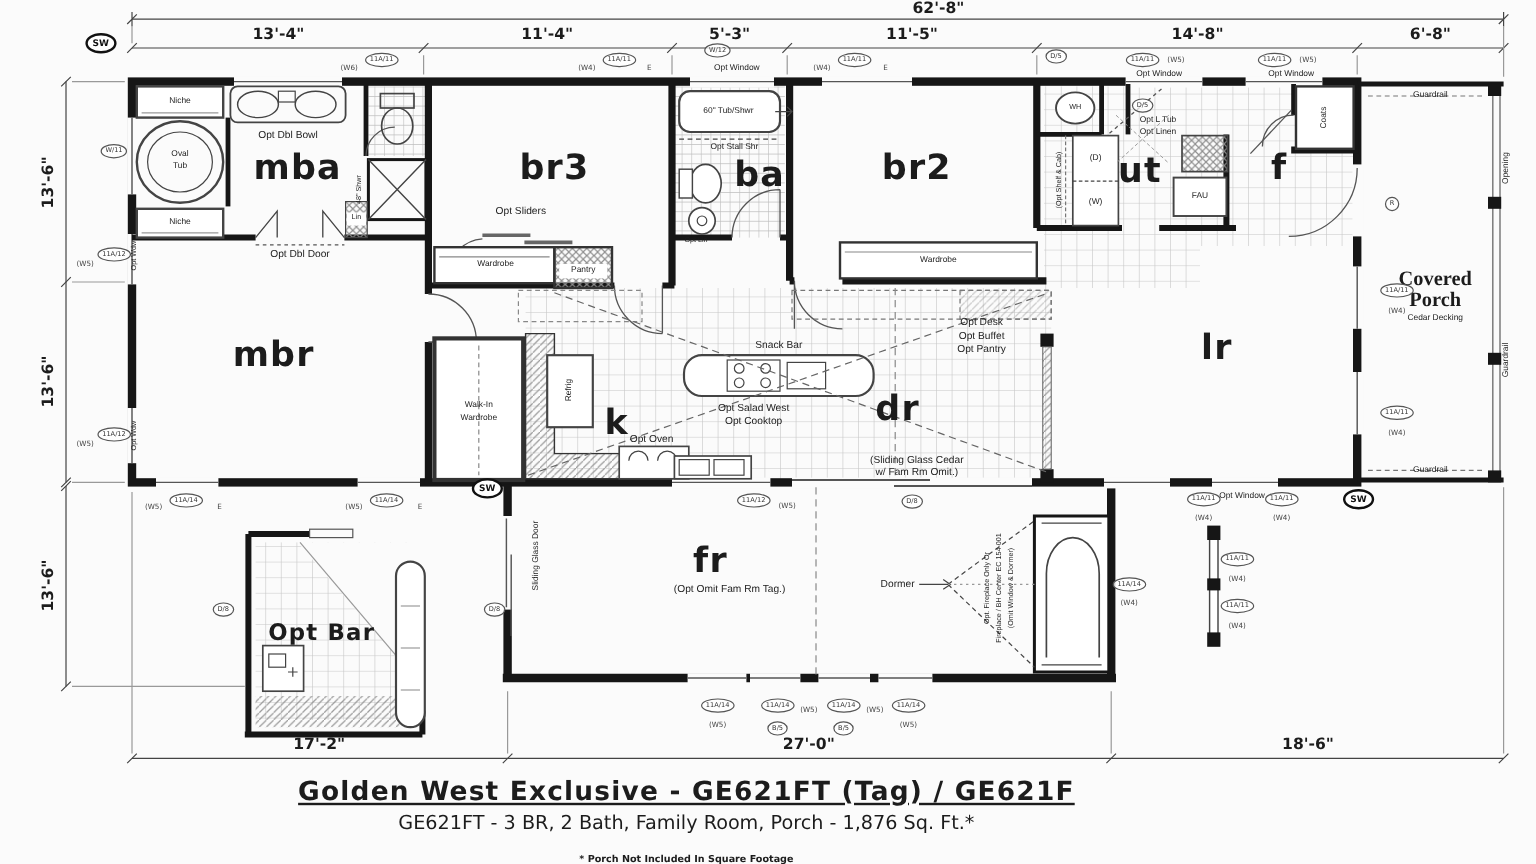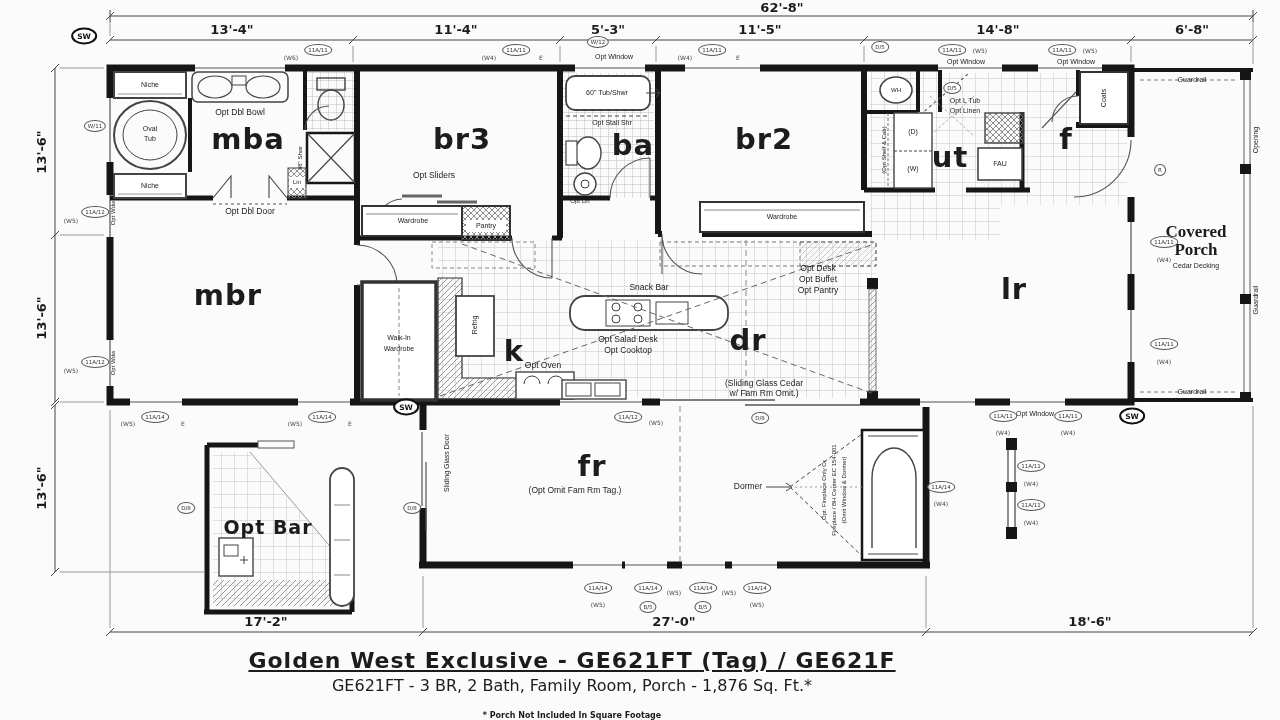--- a/index.html
+++ b/index.html
@@ -282,21 +282,21 @@
 <div class="t dim vert" style="left:42px;top:488px">13'-6"</div>
 <div class="t dim" style="left:266px;top:622px">17'-2"</div>
 <div class="t dim" style="left:674px;top:622px">27'-0"</div>
 <div class="t dim" style="left:1090px;top:622px">18'-6"</div>
 
 <div class="t room" style="left:248px;top:140px">mba</div>
 <div class="t room" style="left:228px;top:296px">mbr</div>
 <div class="t room" style="left:462px;top:140px">br3</div>
 <div class="t room" style="left:633px;top:146px">ba</div>
 <div class="t room" style="left:764px;top:140px">br2</div>
-<div class="t room" style="left:950px;top:158px">ut</div>
+<div class="t room" style="left:950px;top:142px">ut</div>
 <div class="t room" style="left:1066px;top:140px">f</div>
 <div class="t room" style="left:514px;top:352px">k</div>
 <div class="t room" style="left:748px;top:341px">dr</div>
 <div class="t room" style="left:1014px;top:290px">lr</div>
 <div class="t room" style="left:592px;top:467px">fr</div>
 <div class="t rsm" style="left:268px;top:528px">Opt Bar</div>
 <div class="t porch" style="left:1196px;top:241px">Covered Porch</div>
 <div class="t a2" style="left:1196px;top:266px">Cedar Decking</div>
 
 <div class="t a2" style="left:150px;top:85px">Niche</div>
@@ -326,31 +326,31 @@
 <div class="t a2 vert" style="left:1104px;top:98px">Coats</div>
 <div class="t a2" style="left:614px;top:57px">Opt Window</div>
 <div class="t a2" style="left:966px;top:62px">Opt Window</div>
 <div class="t a2" style="left:1076px;top:62px">Opt Window</div>
 <div class="t a2" style="left:1035px;top:414px">Opt Window</div>
 <div class="t a2" style="left:1192px;top:80px">Guardrail</div>
 <div class="t a2" style="left:1192px;top:392px">Guardrail</div>
 <div class="t a2 vert" style="left:1256px;top:300px">Guardrail</div>
 <div class="t a2 vert" style="left:1256px;top:140px">Opening</div>
 <div class="t a" style="left:649px;top:288px">Snack Bar</div>
-<div class="t a" style="left:628px;top:340px">Opt Salad Desk</div>
+<div class="t a" style="left:628px;top:340px">Opt Salad West</div>
 <div class="t a" style="left:628px;top:351px">Opt Cooktop</div>
 <div class="t a" style="left:543px;top:366px">Opt Oven</div>
 <div class="t a2 vert" style="left:475px;top:325px">Refrig</div>
 <div class="t a" style="left:818px;top:269px">Opt Desk</div>
 <div class="t a" style="left:818px;top:280px">Opt Buffet</div>
 <div class="t a" style="left:818px;top:291px">Opt Pantry</div>
 <div class="t a" style="left:764px;top:384px">(Sliding Glass Cedar</div>
 <div class="t a" style="left:764px;top:394px">w/ Fam Rm Omit.)</div>
 <div class="t a2 vert" style="left:447px;top:463px">Sliding Glass Door</div>
-<div class="t a" style="left:575px;top:491px">(Opt Omit Fam Rm Tag.)</div>
+<div class="t a" style="left:608px;top:491px">(Opt Omit Fam Rm Tag.)</div>
 <div class="t a" style="left:748px;top:487px">Dormer</div>
 <div class="t a3 vert" style="left:824px;top:490px">Opt. Fireplace Only Or</div>
 <div class="t a3 vert" style="left:834px;top:490px">Fireplace / BH Center EC 154-001</div>
 <div class="t a3 vert" style="left:844px;top:490px">(Omit Window &amp; Dormer)</div>
 <div class="t a3 vert" style="left:113px;top:213px">Opt Wdw</div>
 <div class="t a3 vert" style="left:113px;top:363px">Opt Wdw</div>
 
 <div id="bubbles">
       <div class="bubble o" style="left: 84px; top: 36px;">SW</div>
       <div class="bubble o" style="left: 406px; top: 407px;">SW</div>

